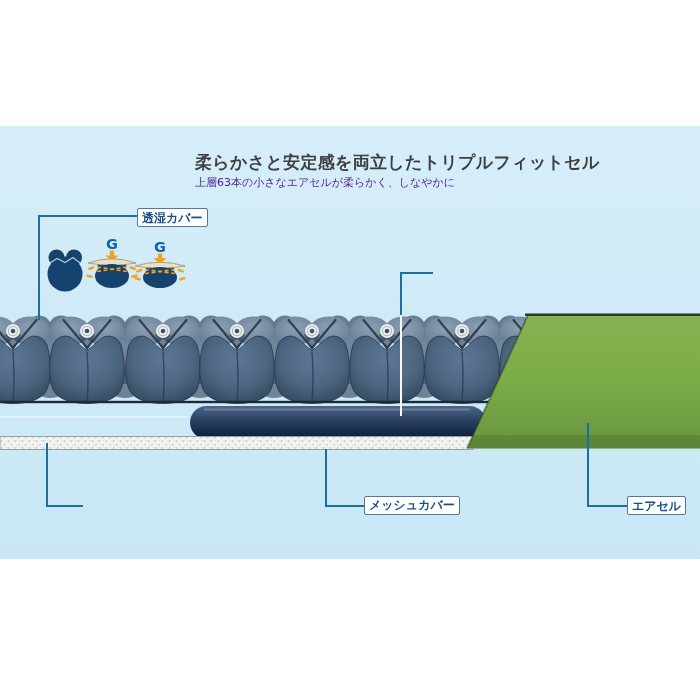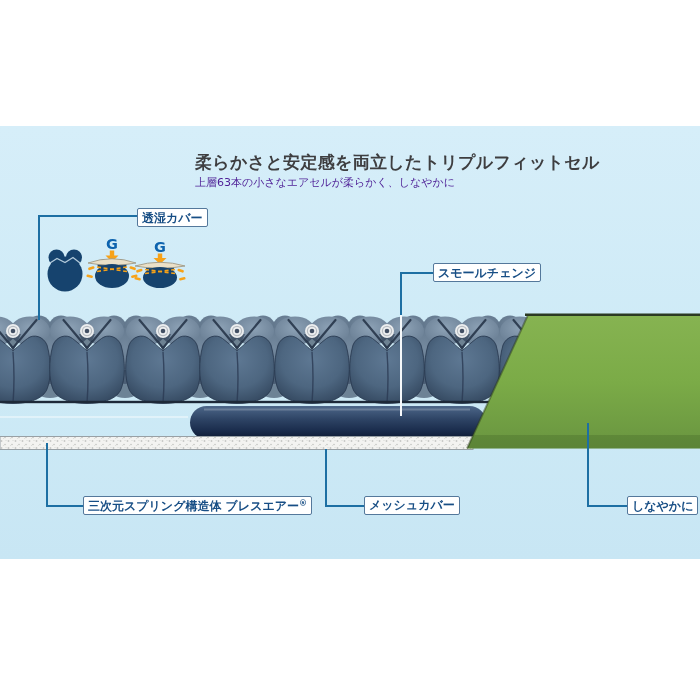--- a/index.html
+++ b/index.html
@@ -205,21 +205,19 @@
   <div class="line h" style="left:46px;top:493px;width:37px;"></div>
 
   <div class="line v" style="left:325px;top:437px;height:58px;"></div>
   <div class="line h" style="left:325px;top:493px;width:39px;"></div>
 
   <div class="line v" style="left:587px;top:411px;height:84px;"></div>
   <div class="line h" style="left:587px;top:493px;width:40px;"></div>
 
   <div class="label-box" style="left:137px;top:196px;">透湿カバー</div>
 
-  <div class="label-box" style="left:433px;top:251px;">スモールチェンジ</div>
-
-  <div class="label-box" style="left:83px;top:484px;"><span>三次元スプリング構造体 ブレスエアー</span><span class="reg">®</span></div>
+
 
   <div class="label-box" style="left:364px;top:484px;font-family:Liberation Mono, monospace;">メッシュカバー</div>
 
-  <div class="label-box" style="left:627px;top:484px;">しなやかに</div>
+  <div class="label-box" style="left:627px;top:484px;">エアセル</div>
 
 </div>
 
 </body></html>

